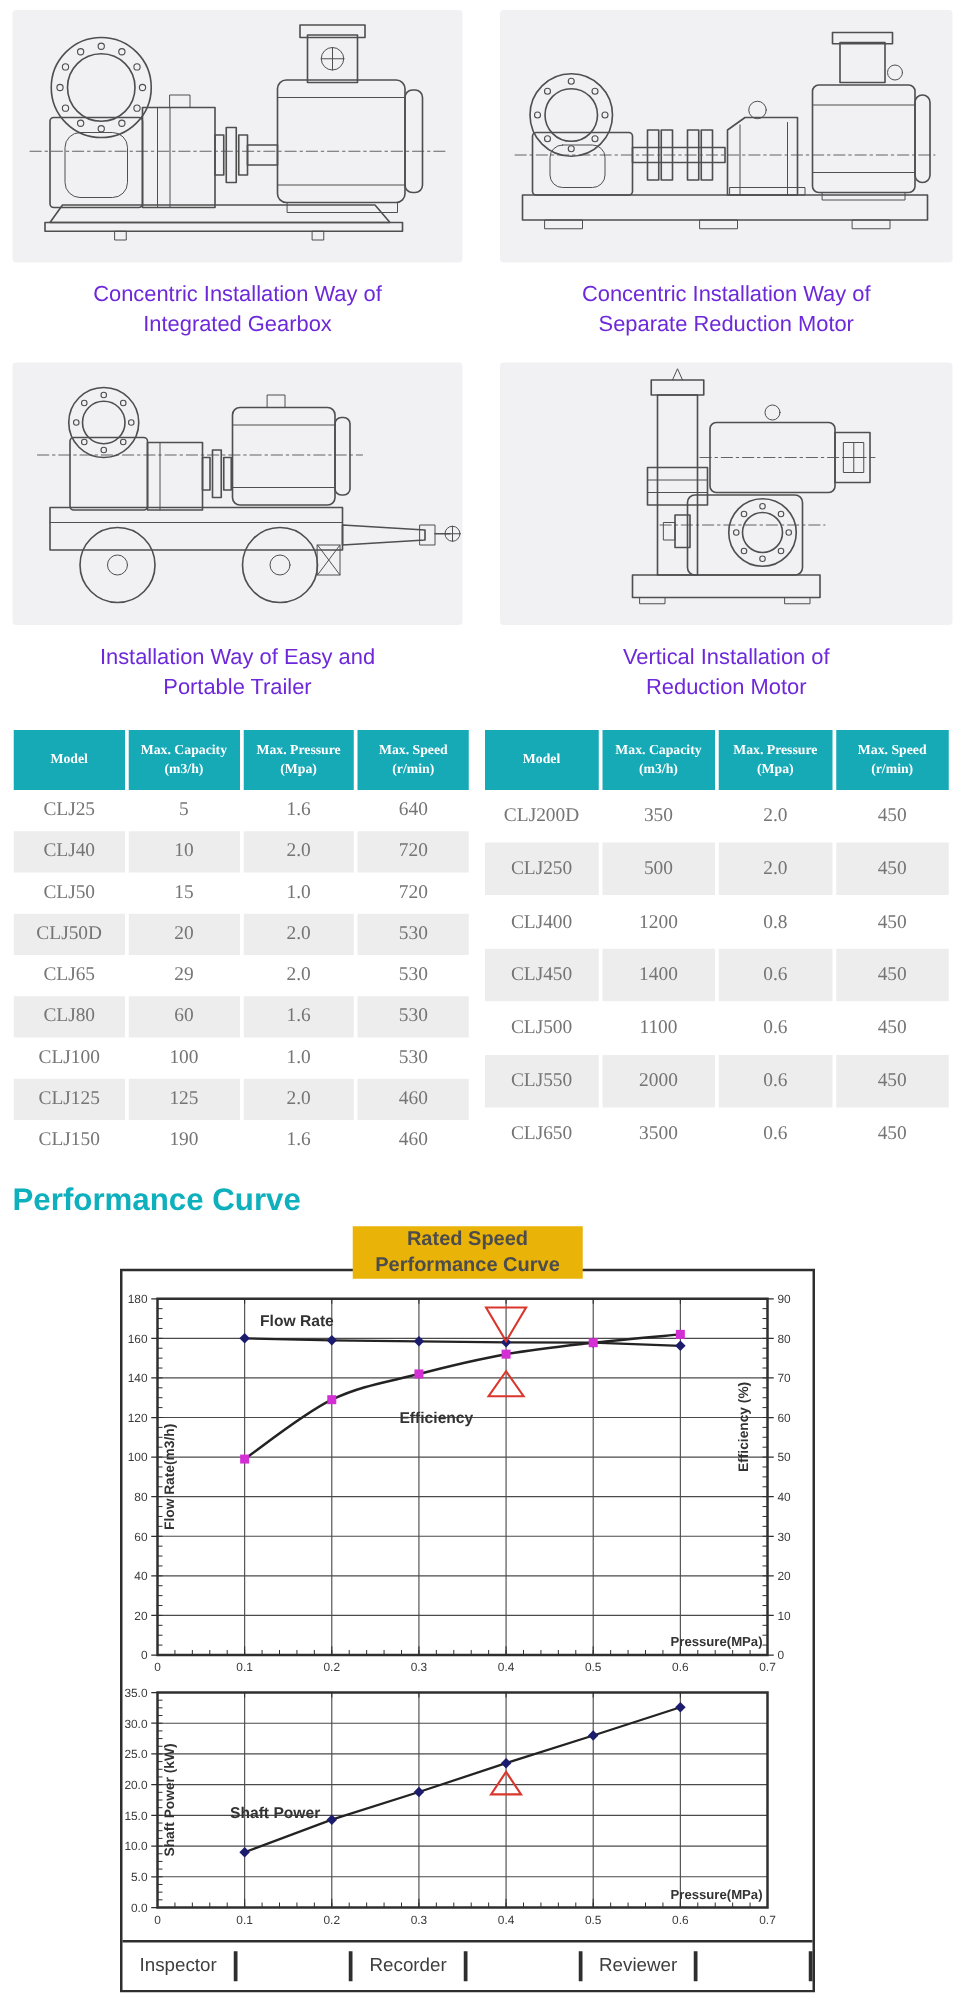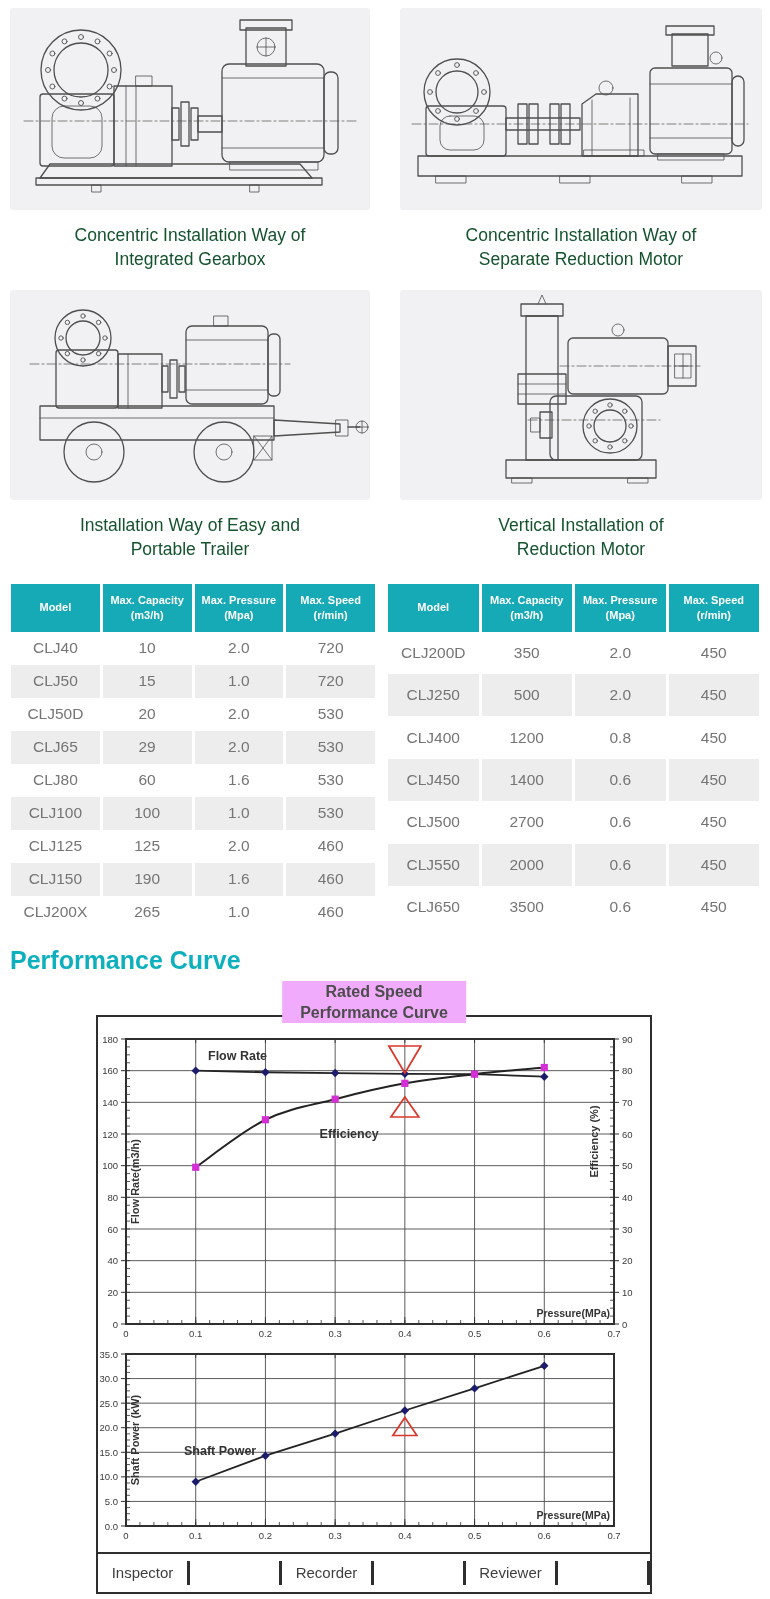--- a/index.html
+++ b/index.html
@@ -4,42 +4,42 @@
 <style>
   html,body{margin:0;padding:0;background:#fff;}
   body{width:770px;font-family:"Liberation Sans","DejaVu Sans",sans-serif;color:#575757;}
   .page{width:770px;position:relative;}
 
   
   .fig-grid{display:grid;grid-template-columns:360px 362px;column-gap:30px;padding:8px 0 0 10px;}
   .fig-grid.row2{padding-top:19px;}
   .fig-panel{background:#f1f1f3;border-radius:3px;overflow:hidden;}
   .fig-panel svg{display:block;}
-  .fig-caption{text-align:center;white-space:pre-line;font-size:17.5px;line-height:1.38;color:#14532d;margin-top:13px;}
+  .fig-caption{text-align:center;white-space:pre-line;font-size:17.5px;line-height:1.38;color:#6d28d9;margin-top:13px;}
   .tech{stroke:#4f4f4f;stroke-width:1.3;fill:none;stroke-linejoin:round;stroke-linecap:round;}
   .tech .thin{stroke-width:.8;}
   .tech .cl{stroke-width:.7;stroke-dasharray:9 3 2 3;}
   .tech .bolt{stroke-width:.9;}
 
   
-  .tables-row{display:flex;gap:7px;padding:22px 0 0 8px;}
+  .tables-row{display:flex;gap:7px;padding:22px 0 0 8px;font-family:Liberation Serif, serif;}
   table.spec{border-collapse:separate;border-spacing:3px 0;table-layout:fixed;}
   table.spec.left{width:370px;}
   table.spec.right{width:377px;}
   table.spec th{background:var(--teal,#16a9b6);color:#fff;font-size:11px;font-weight:bold;
     height:48px;text-align:center;white-space:pre-line;line-height:1.35;padding:0 2px;}
   table.spec td{height:33px;text-align:center;font-size:15.5px;color:#757575;padding:0;}
   table.spec tbody tr:nth-child(even) td{background:#ededee;}
 
   
   .perf-heading{margin:17px 0 0 10px;font-size:25px;font-weight:bold;color:var(--accent,#0fb0bd);}
   .chart-frame{position:relative;margin:40px 0 0 96px;width:552px;border:2px solid #2e2e2e;}
   .chart-title{position:absolute;top:-36px;left:50%;transform:translateX(-50%);
     white-space:pre-line;text-align:center;font-size:16px;font-weight:bold;color:#4c4c4c;
-    line-height:1.32;background:#f0abfc;padding:0 18px;width:max-content;z-index:2;}
+    line-height:1.32;background:#eab308;padding:0 18px;width:max-content;z-index:2;}
   .chart-frame svg{display:block;}
   .chart-footer{display:flex;height:38px;border-top:2px solid #2e2e2e;align-items:center;}
   .chart-footer .cell{flex:1;text-align:center;font-size:15px;color:#3e3e3e;}
   .chart-footer .sep{width:3px;height:24px;background:#2e2e2e;flex:0 0 auto;}
 </style>
 </head>
 <body>
 
 <div class="page">
 
@@ -219,20 +219,26 @@
             <th>Max. Capacity
 (m3/h)</th>
             <th>Max. Pressure
 (Mpa)</th>
             <th>Max. Speed
 (r/min)</th>
           </tr>
         </thead>
       <tbody id="body-left">
           <tr>
+            <td>CLJ25</td>
+            <td>5</td>
+            <td>1.6</td>
+            <td>640</td>
+          </tr>
+          <tr>
             <td>CLJ40</td>
             <td>10</td>
             <td>2.0</td>
             <td>720</td>
           </tr>
           <tr>
             <td>CLJ50</td>
             <td>15</td>
             <td>1.0</td>
             <td>720</td>
@@ -264,26 +270,20 @@
           <tr>
             <td>CLJ125</td>
             <td>125</td>
             <td>2.0</td>
             <td>460</td>
           </tr>
           <tr>
             <td>CLJ150</td>
             <td>190</td>
             <td>1.6</td>
-            <td>460</td>
-          </tr>
-          <tr>
-            <td>CLJ200X</td>
-            <td>265</td>
-            <td>1.0</td>
             <td>460</td>
           </tr>
         </tbody>
     </table>
     <table class="spec right">
       <thead>
           <tr id="head-right">
             <th>Model</th>
             <th>Max. Capacity
 (m3/h)</th>
@@ -313,21 +313,21 @@
             <td>450</td>
           </tr>
           <tr>
             <td>CLJ450</td>
             <td>1400</td>
             <td>0.6</td>
             <td>450</td>
           </tr>
           <tr>
             <td>CLJ500</td>
-            <td>2700</td>
+            <td>1100</td>
             <td>0.6</td>
             <td>450</td>
           </tr>
           <tr>
             <td>CLJ550</td>
             <td>2000</td>
             <td>0.6</td>
             <td>450</td>
           </tr>
           <tr>

